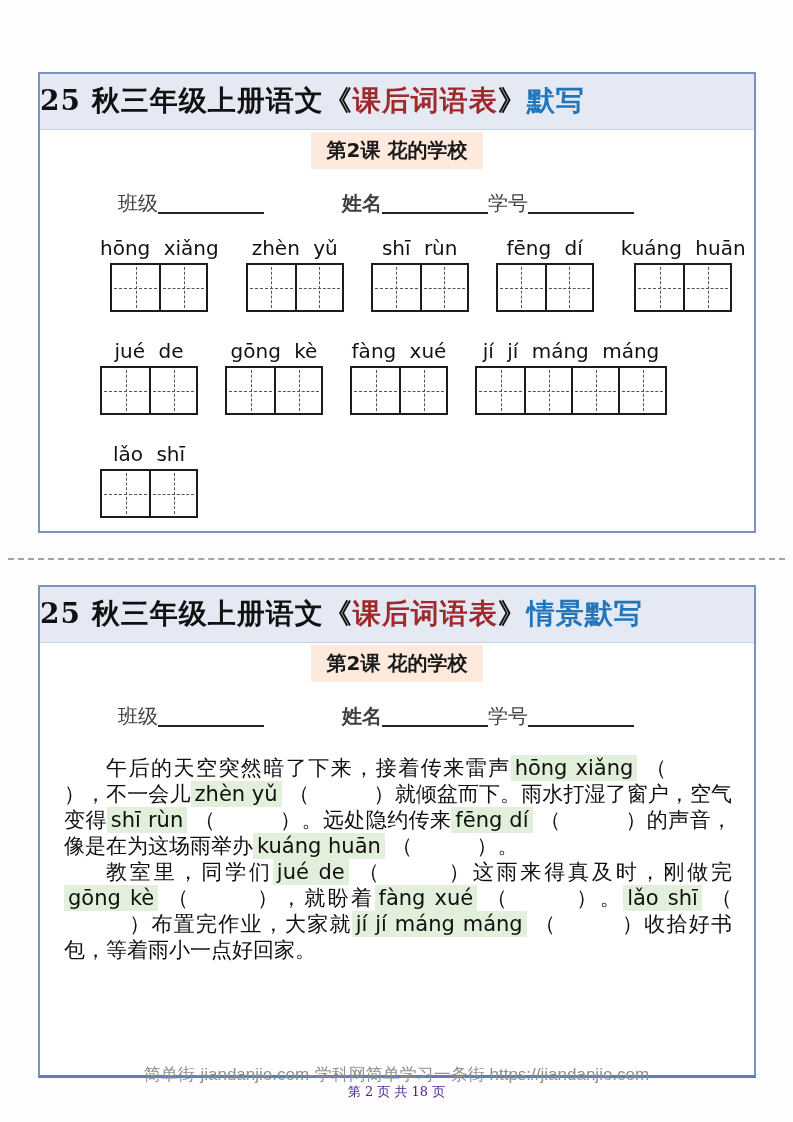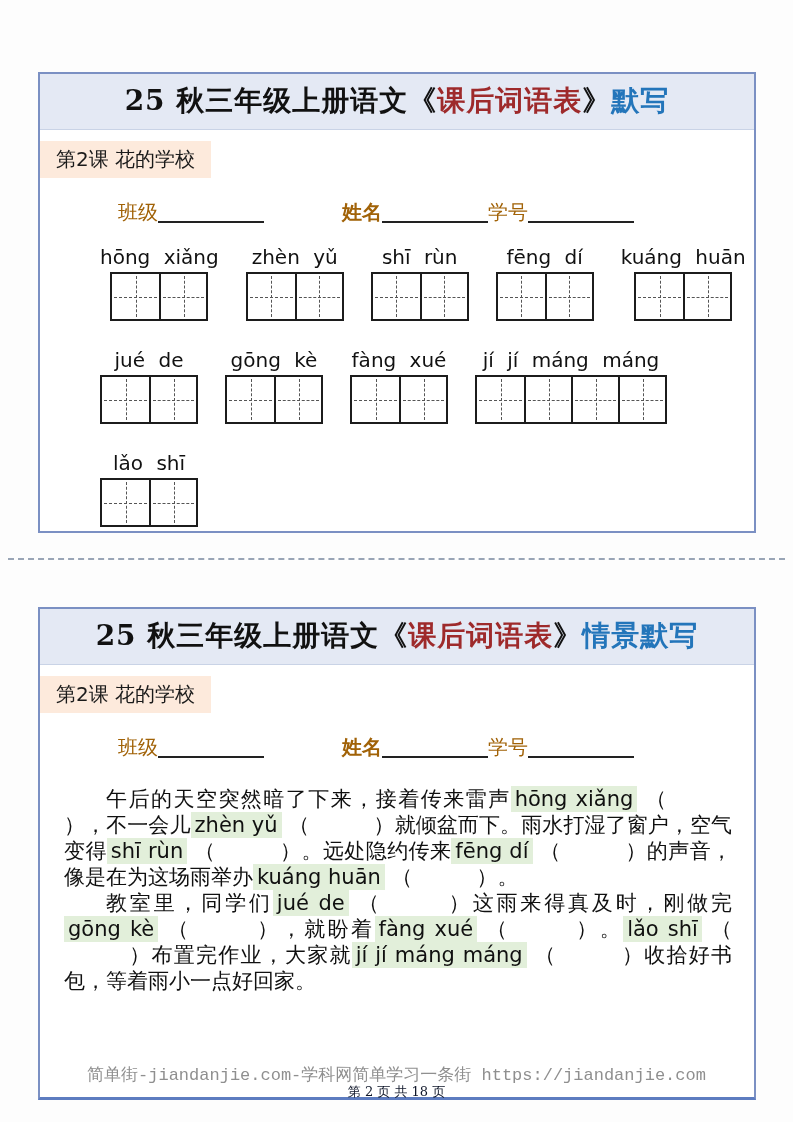--- a/index.html
+++ b/index.html
@@ -6,40 +6,40 @@
   html,body { margin:0; padding:0; }
   body {
     width:793px; height:1122px; position:relative; background:#fdfdfd;
     font-family:"DejaVu Serif", serif; overflow:hidden;
   }
   .panel {
     position:absolute; left:38px; width:718px; background:#ffffff;
     border:2px solid #7b90c3;
   }
   #panel1 { top:72px; height:461px; }
-  #panel2 { top:607px; height:493px; border-bottom:3px solid #5d7cc0; }
+  #panel2 { top:585px; height:493px; border-bottom:3px solid #5d7cc0; }
 
   .titlebar {
     background:#e4e9f4; border-bottom:1px solid #c9d3e6;
-    text-align:center; padding:8px 0 9px 0;
+    padding:8px 0 9px 0;
     font-size:28px; font-weight:bold; letter-spacing:1px;
     font-family:"DejaVu Serif", serif; color:#111;
   }
   .title-book   { color:#9e2a2b; }
   .title-suffix { color:#2375ba; }
 
-  .subtitle-wrap { margin-top:11px; }
+  .subtitle-wrap { text-align:center; margin-top:2px;font-weight:bold; }
   .subtitle {
     display:inline-block; background:#fdeadc; color:#1a1a1a;
     padding:5px 16px; font-size:20px;
     font-family:"DejaVu Sans", sans-serif;
   }
 
   .fields { display:flex; margin:21px 0 0 78px; align-items:flex-end; }
-  .field  { font-size:20px; white-space:nowrap; color:#a16207; }
+  .field  { font-size:20px; white-space:nowrap; color:#404040; }
   .field .flabel { font-family:"DejaVu Serif", serif; }
   .field .fline {
     display:inline-block; width:106px; height:22px;
     border-bottom:2px solid #222; vertical-align:-4px;
   }
   .field + .field.gap1 { margin-left:78px;font-weight:bold; }
   .field + .field.gap2 { }
 
   .words-area { padding-left:60px; }
   .word-row { display:flex; align-items:flex-end; margin-top:19px; }
@@ -72,26 +72,26 @@
   }
   .blank-gap { display:inline-block; width:64px; }
 
   .cut-line {
     position:absolute; top:558px; left:8px; right:8px;
     border-top:2px dashed #99a5b6;
   }
 
   .watermark {
     position:absolute; top:1063px; left:0; width:100%;
-    text-align:center; font-family:Liberation Mono, monospace;
+    text-align:center; font-family:Liberation Sans, sans-serif;
     font-size:17px; color:#8f8f8f; z-index:3;
   }
   .page-num {
     position:absolute; top:1083px; left:0; width:100%;
-    text-align:center; font-size:13px; color:#0f172a;
+    text-align:center; font-size:13px; color:#4c1d95;
     font-family:"DejaVu Serif", serif; z-index:3;
   }
 </style>
 </head>
 <body>
 
 <div class="panel" id="panel1">
   <div class="titlebar">
     <span>25 秋三年级上册语文</span><span>《</span><span class="title-book">课后词语表</span><span>》</span><span class="title-suffix">默写</span>
   </div>

